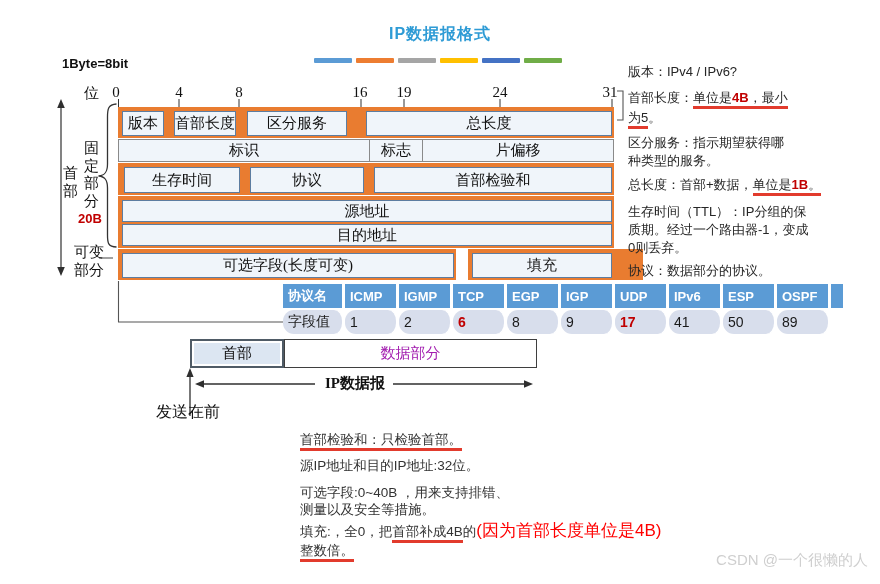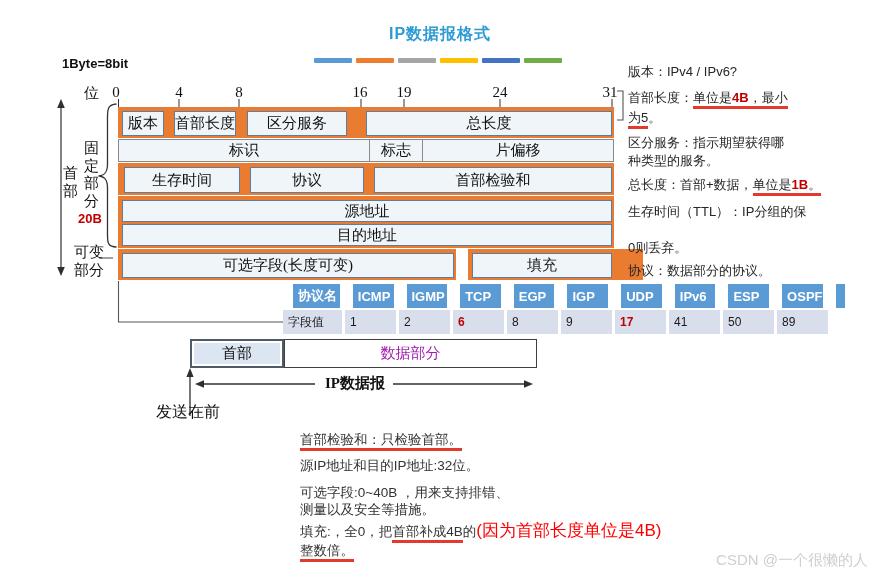--- a/index.html
+++ b/index.html
@@ -45,22 +45,22 @@
   .r{color:#C00000;font-weight:bold;}
 
   
   .ptable{position:absolute;left:283px;top:284px;width:562px;}
   .prow{display:flex;height:24px;margin-bottom:2px;}
   .pc{box-sizing:border-box;border-right:3px solid #fff;padding-left:5px;
       display:flex;align-items:center;overflow:hidden;}
   .pc.c0{width:62px;}
   .pc.cn{width:54px;}
   .pc.sliver{width:12px;border-right:none;padding:0;}
-  .phead .pc{background:#5B9BD5;color:#fff;font-weight:bold;font-size:13px;margin-left:10px;}
-  .pvals .pc{background:#D8DEEC;color:#1a1a1a;font-size:12px;}
+  .phead .pc{background:#5B9BD5;color:#fff;font-weight:bold;font-size:13px;}
+  .pvals .pc{background:#D8DEEC;color:#1a1a1a;font-size:14px;border-radius:11px;}
   .pvals .pc.sliver{background:transparent;}
   .pvals .pc.rv{color:#C00000;font-weight:bold;}
 
   
   .hdr-box{position:absolute;left:190px;top:339px;width:94px;height:29px;background:#DCE6F2;
            border:2px solid #4f5b66;box-shadow:inset 0 0 0 2px #fff;
            display:flex;align-items:center;justify-content:center;
            font-family:"Liberation Serif",serif;font-size:15px;color:#111;box-sizing:border-box;}
   .data-box{position:absolute;left:284px;top:339px;width:253px;height:29px;background:#fff;
             border:1px solid #3f3f3f;display:flex;align-items:center;justify-content:center;
@@ -165,20 +165,21 @@
     <div class="cell" style="left:4px;top:4px;width:138px;height:23px">填充</div>
   </div>
 
   <div class="rnote" style="top:63px">版本：IPv4 / IPv6?</div>
   <div class="rnote" style="top:89px"><span>首部长度：</span><span class="u"><span>单位是</span><span class="r">4B</span><span>，最小</span></span></div>
   <div class="rnote" style="top:109px"><span class="u">为5</span><span>。</span></div>
   <div class="rnote" style="top:134px">区分服务：指示期望获得哪</div>
   <div class="rnote" style="top:152px">种类型的服务。</div>
   <div class="rnote" style="top:176px"><span>总长度：首部+数据，</span><span class="u"><span>单位是</span><span class="r">1B</span><span>。</span></span></div>
   <div class="rnote" style="top:203px">生存时间（TTL）：IP分组的保</div>
+  <div class="rnote" style="top:221px">质期。经过一个路由器-1，变成</div>
   <div class="rnote" style="top:239px">0则丢弃。</div>
   <div class="rnote" style="top:262px">协议：数据部分的协议。</div>
 
   <div class="ptable">
     <div class="prow phead">
       <div class="pc c0">协议名</div>
       <div class="pc cn">ICMP</div>
       <div class="pc cn">IGMP</div>
       <div class="pc cn">TCP</div>
       <div class="pc cn">EGP</div>

